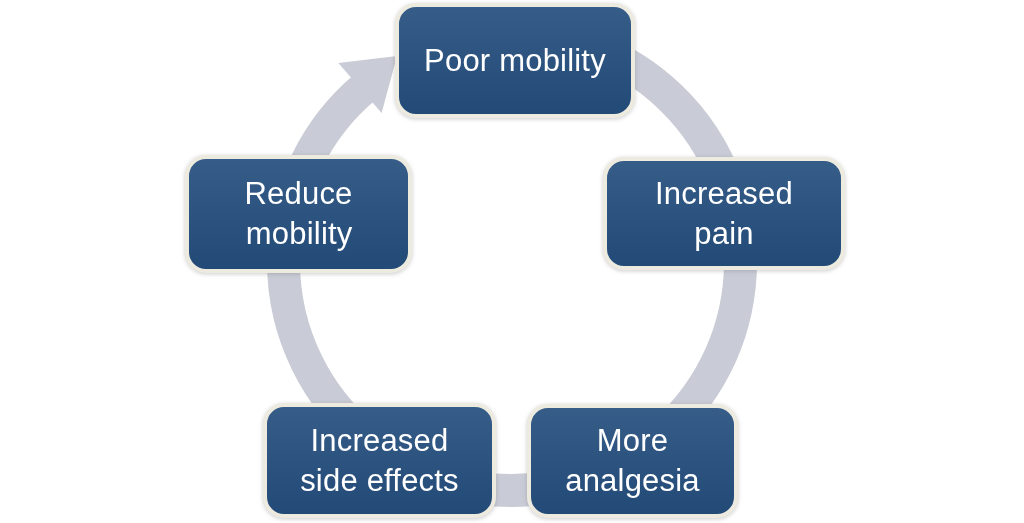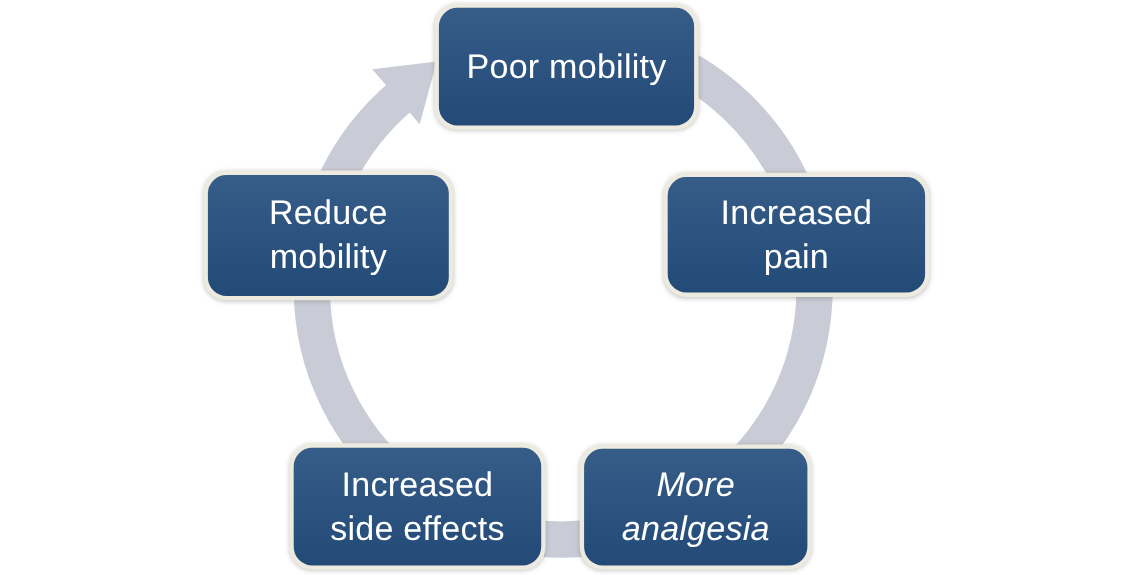--- a/index.html
+++ b/index.html
@@ -66,28 +66,28 @@
 
   <div class="node" style="left:395px; top:3px; width:240px; height:115px;">
     <span class="node-label">Poor mobility</span>
   </div>
 
   <div class="node" style="left:603px; top:157px; width:242px; height:113px;">
     <span class="node-label">Increased
 pain</span>
   </div>
 
-  <div class="node" style="left:527px; top:404px; width:211px; height:114px;font-style:italic;">
+  <div class="node" style="left:527px; top:404px; width:211px; height:114px;">
     <span class="node-label">More
 analgesia</span>
   </div>
 
   <div class="node" style="left:263px; top:403px; width:233px; height:115px;">
     <span class="node-label">Increased
 side effects</span>
   </div>
 
-  <div class="node" style="left:185px; top:155px; width:227px; height:118px;">
+  <div class="node" style="left:185px; top:155px; width:227px; height:118px;text-align:right;">
     <span class="node-label">Reduce
 mobility</span>
   </div>
 
 </div>
 
 </body></html>

